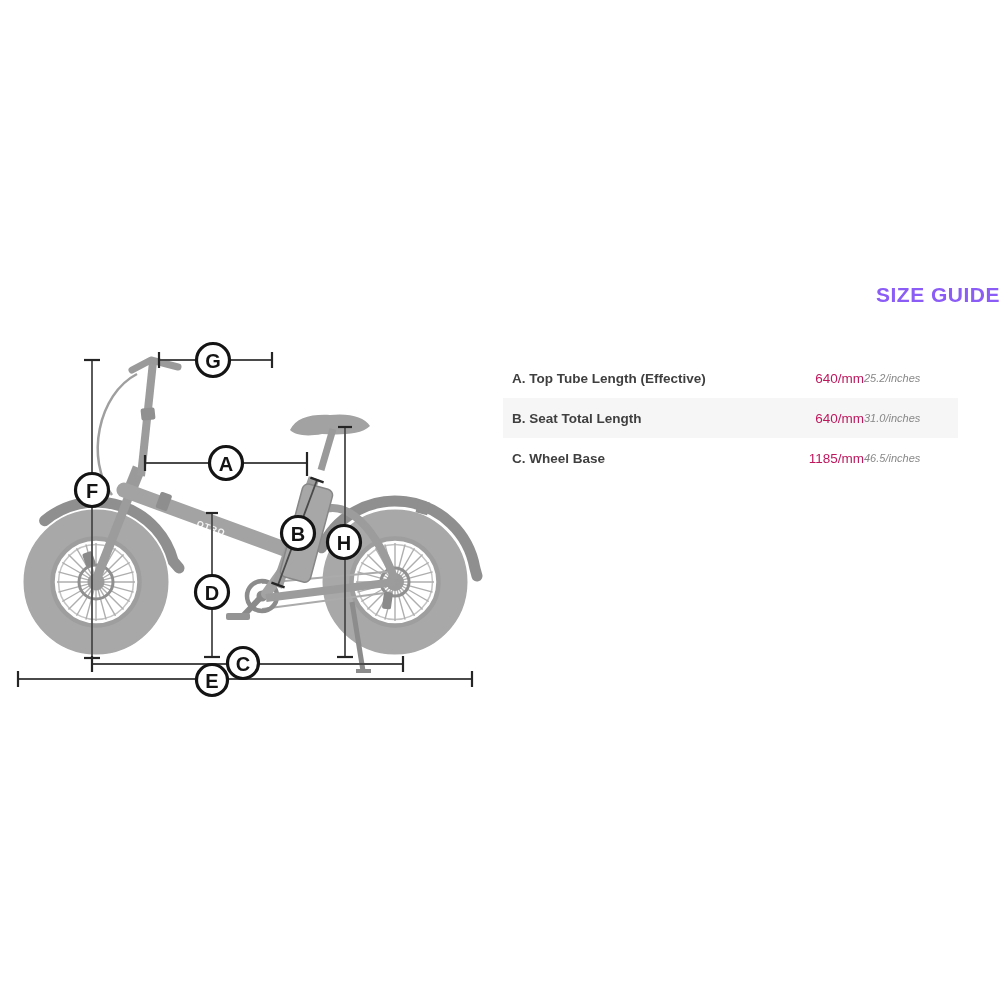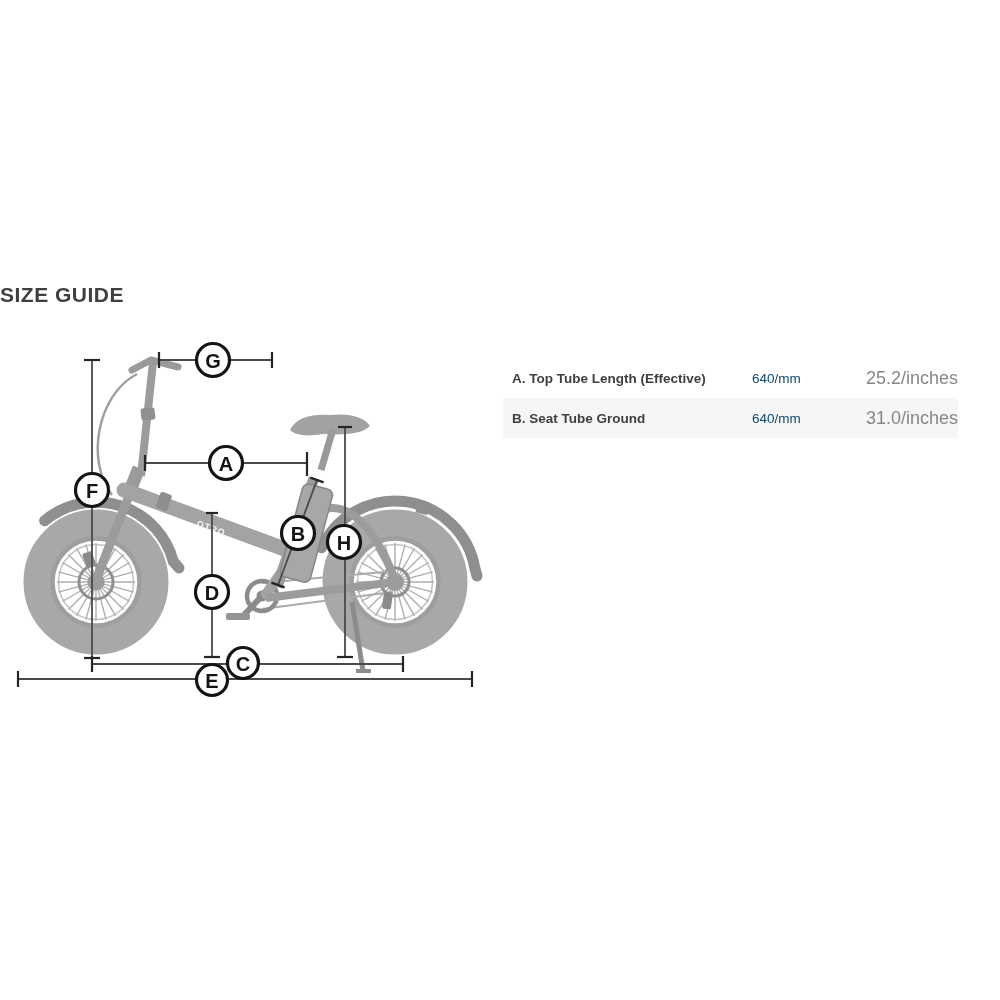--- a/index.html
+++ b/index.html
@@ -1,26 +1,26 @@
 <!DOCTYPE html>
 <html><head>
 <meta charset="utf-8">
 <style>
   html,body{margin:0;padding:0;background:#ffffff;}
   .canvas{position:relative;width:1000px;height:1000px;background:#ffffff;overflow:hidden;
           font-family:"Liberation Sans",sans-serif;}
-  .page-title{position:absolute;left:0;top:283px;width:1000px;margin:0;text-align:left;
-              font-size:21px;font-weight:700;letter-spacing:.5px;color:#404040;}
+  .page-title{position:absolute;left:0;top:283px;width:1000px;margin:0;text-align:right;
+              font-size:21px;font-weight:700;letter-spacing:.5px;color:#8b5cf6;}
   .diagram{position:absolute;left:0;top:330px;width:500px;height:370px;}
   .spec-table{position:absolute;left:503px;top:358px;width:455px;}
   .spec-row{display:flex;align-items:center;height:40px;}
   .spec-row.alt{background:#f6f6f6;}
   .spec-label{width:240px;padding-left:9px;font-size:13.5px;font-weight:600;color:#3f3f3f;white-space:nowrap;}
-  .spec-mm{width:112px;text-align:left;font-size:13.5px;color:#0c4a6e;white-space:nowrap;}
-  .spec-in{flex:1;text-align:right;font-size:18px;color:#878787;white-space:nowrap;}
+  .spec-mm{width:112px;text-align:right;font-size:13.5px;color:#be185d;white-space:nowrap;}
+  .spec-in{flex:1;text-align:left;font-size:11px;color:#878787;white-space:nowrap;font-style:italic;}
   .dim{stroke:#4a4a4a;stroke-width:1.8;}
   .tick{stroke:#252525;stroke-width:2.2;}
   .badge circle{fill:#ffffff;stroke:#141414;stroke-width:3.2;}
   .badge text{font-family:"Liberation Sans",sans-serif;font-size:20px;font-weight:700;fill:#141414;
               text-anchor:middle;}
 </style>
 </head>
 <body>
 
 <div class="canvas">
@@ -203,19 +203,24 @@
     </g>
   </svg>
 
   <div class="spec-table">
     <div class="spec-row">
       <span class="spec-label">A. Top Tube Length (Effective)</span>
       <span class="spec-mm">640/mm</span>
       <span class="spec-in">25.2/inches</span>
     </div>
     <div class="spec-row alt">
-      <span class="spec-label">B. Seat Tube Ground</span>
+      <span class="spec-label">B. Seat Total Length</span>
       <span class="spec-mm">640/mm</span>
       <span class="spec-in">31.0/inches</span>
     </div>
+    <div class="spec-row">
+      <span class="spec-label">C. Wheel Base</span>
+      <span class="spec-mm">1185/mm</span>
+      <span class="spec-in">46.5/inches</span>
+    </div>
   </div>
 
 </div>
 
 </body></html>

